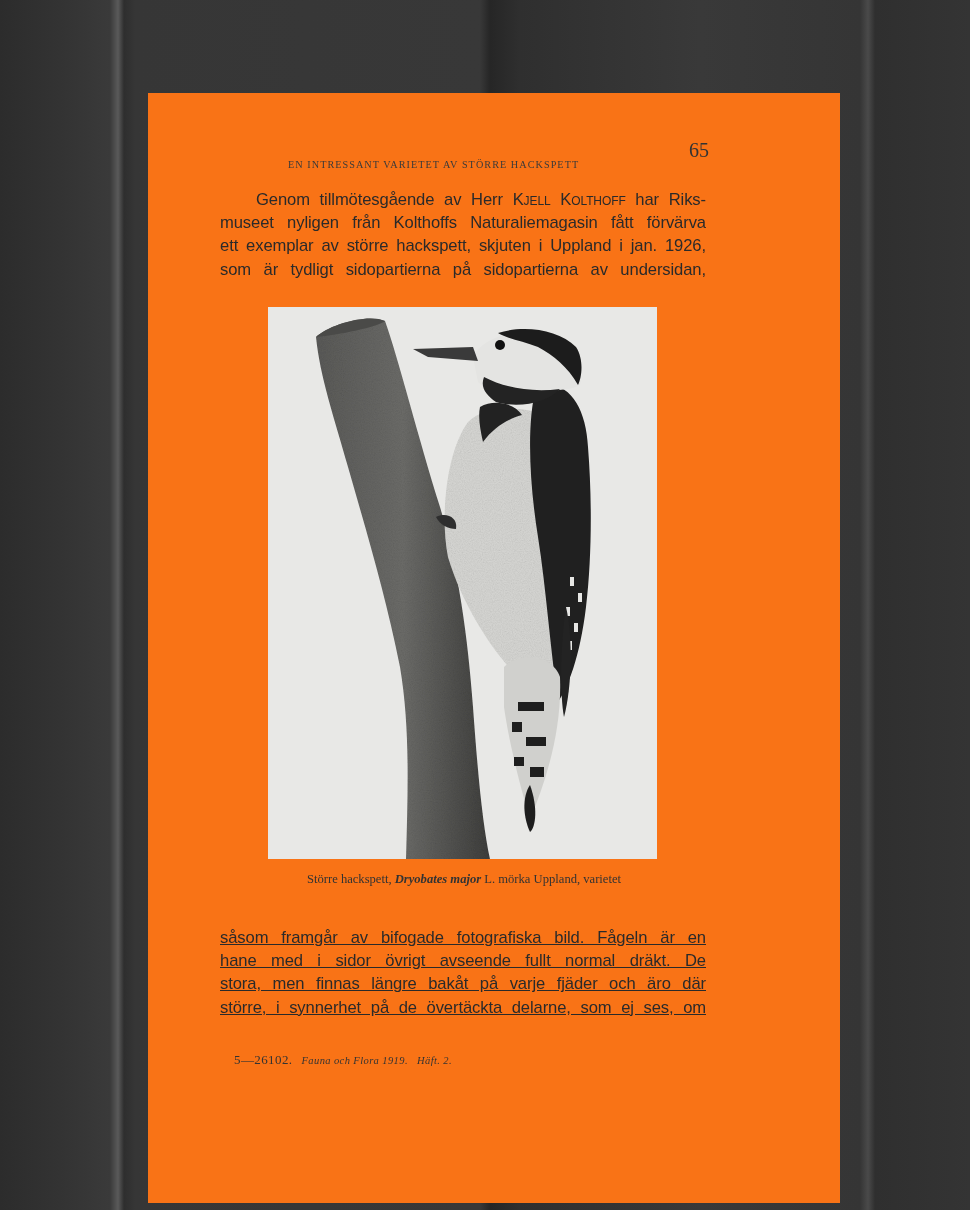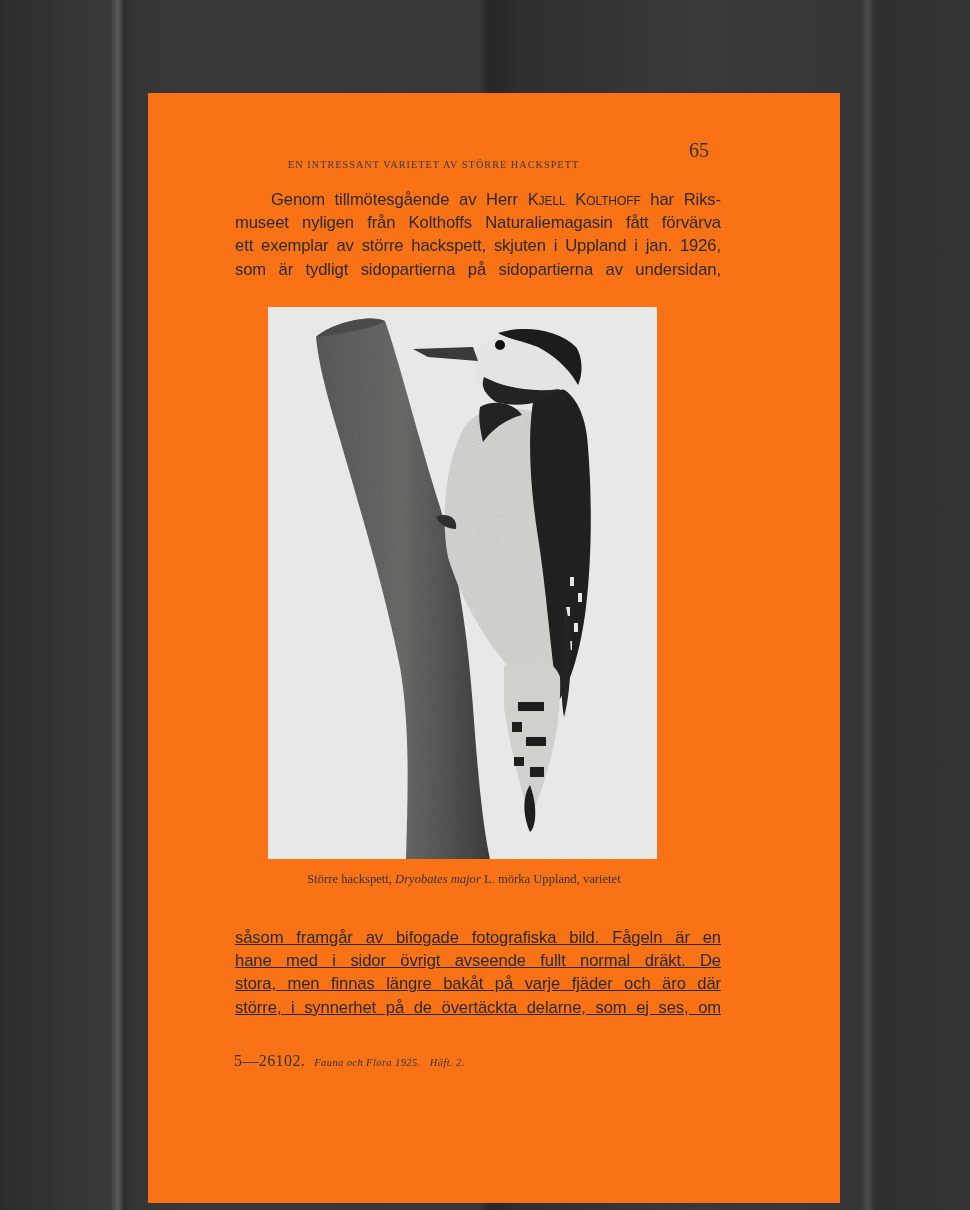--- a/index.html
+++ b/index.html
@@ -15,42 +15,42 @@
   .runhead {
     position:absolute; left:140px; top:66px; width:432px;
     font-size:10.2px; letter-spacing:1.05px; color:#3a3a3a; text-transform:uppercase;
   }
   .pagenum {
     position:absolute; left:541px; top:46px; font-size:20px; color:#333;
   }
   .para {
     position:absolute; left:72px; width:486px; font-size:16.6px; line-height:23.2px;
     color:#2a2a2a; text-align:justify; font-family:"Liberation Sans","DejaVu Sans",sans-serif;
-    font-stretch:condensed; letter-spacing:-0.1px;margin-left:15px;
+    font-stretch:condensed; letter-spacing:-0.1px;
   }
   .para span.line { display:block; text-align:justify; text-align-last:justify; white-space:nowrap; }
   .para .indent { padding-left:36px; }
   .sc { font-variant:small-caps; }
   .p1 { top:95px; }
   .p2 { top:833px;text-decoration:underline; }
   .photo {
     position:absolute; left:120px; top:214px; width:389px; height:552px;
     background:#e9e9e7; overflow:hidden;
   }
   .photo svg { display:block; }
   .caption {
     position:absolute; left:112px; top:779px; width:408px; text-align:center;
     font-size:12.6px; line-height:14px; color:#333;
   }
-  .caption i { font-style:italic; }
+  .caption i { font-style:italic;font-weight:bold; }
   .footer {
     position:absolute; left:86px; top:959px; font-size:10.5px; color:#333; letter-spacing:0.4px;
   }
   .footer i { font-style:italic; }
-  .footer .sig { font-size:16px; }
+  .footer .sig { font-size:13px; }
 </style>
 </head>
 <body>
 
 <div class="page">
 
   <div class="runhead">EN INTRESSANT VARIETET AV STÖRRE HACKSPETT</div>
   <div class="pagenum">65</div>
 
   <div class="para p1">
@@ -124,16 +124,16 @@
 
   <div class="para p2">
     <span class="line">såsom framgår av bifogade fotografiska bild. Fågeln är en</span>
     <span class="line">hane med i sidor övrigt avseende fullt normal dräkt. De</span>
     <span class="line">stora, men finnas längre bakåt på varje fjäder och äro där</span>
     <span class="line">större, i synnerhet på de övertäckta delarne, som ej ses, om</span>
   </div>
 
   <div class="footer">
     <span class="sig">5—26102.</span>&nbsp;&nbsp;
-    <i>Fauna och Flora 1925.</i>&nbsp;&nbsp;
+    <i>Fauna och Flora 1919.</i>&nbsp;&nbsp;
     <i>Häft. 2.</i>
   </div>
 </div>
 
 </body></html>

